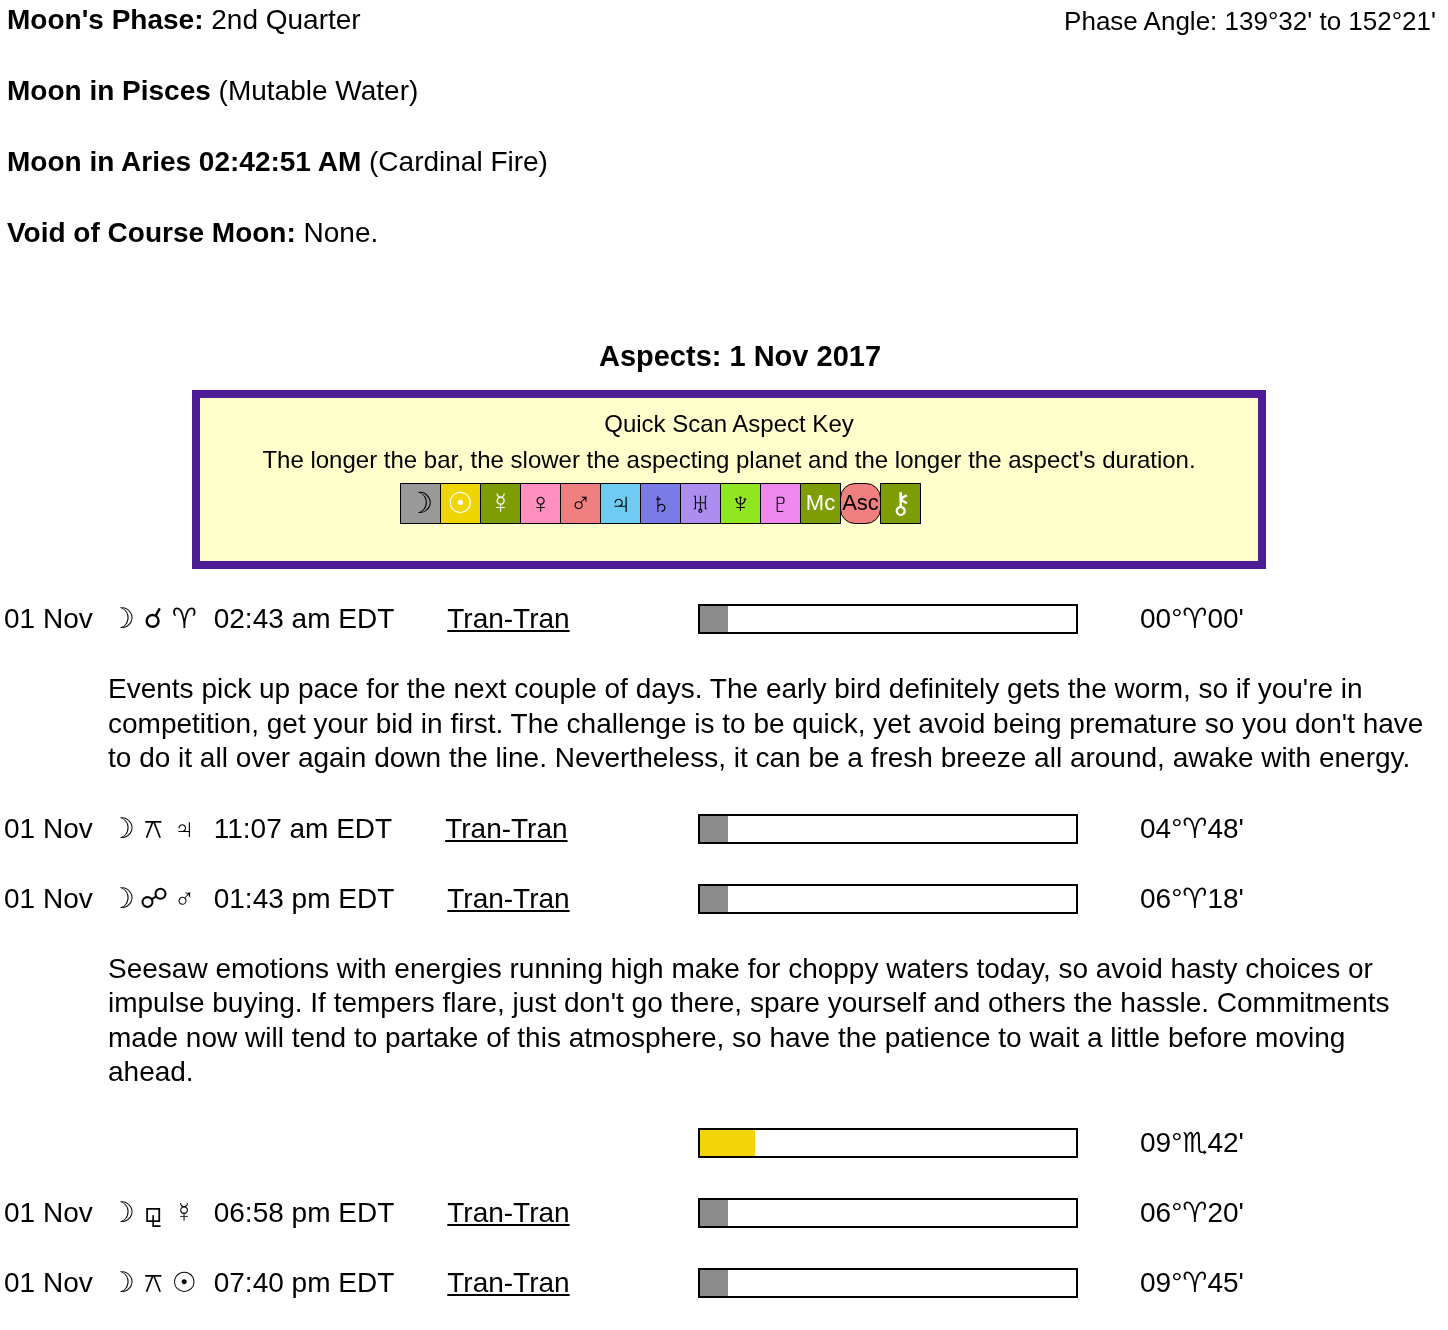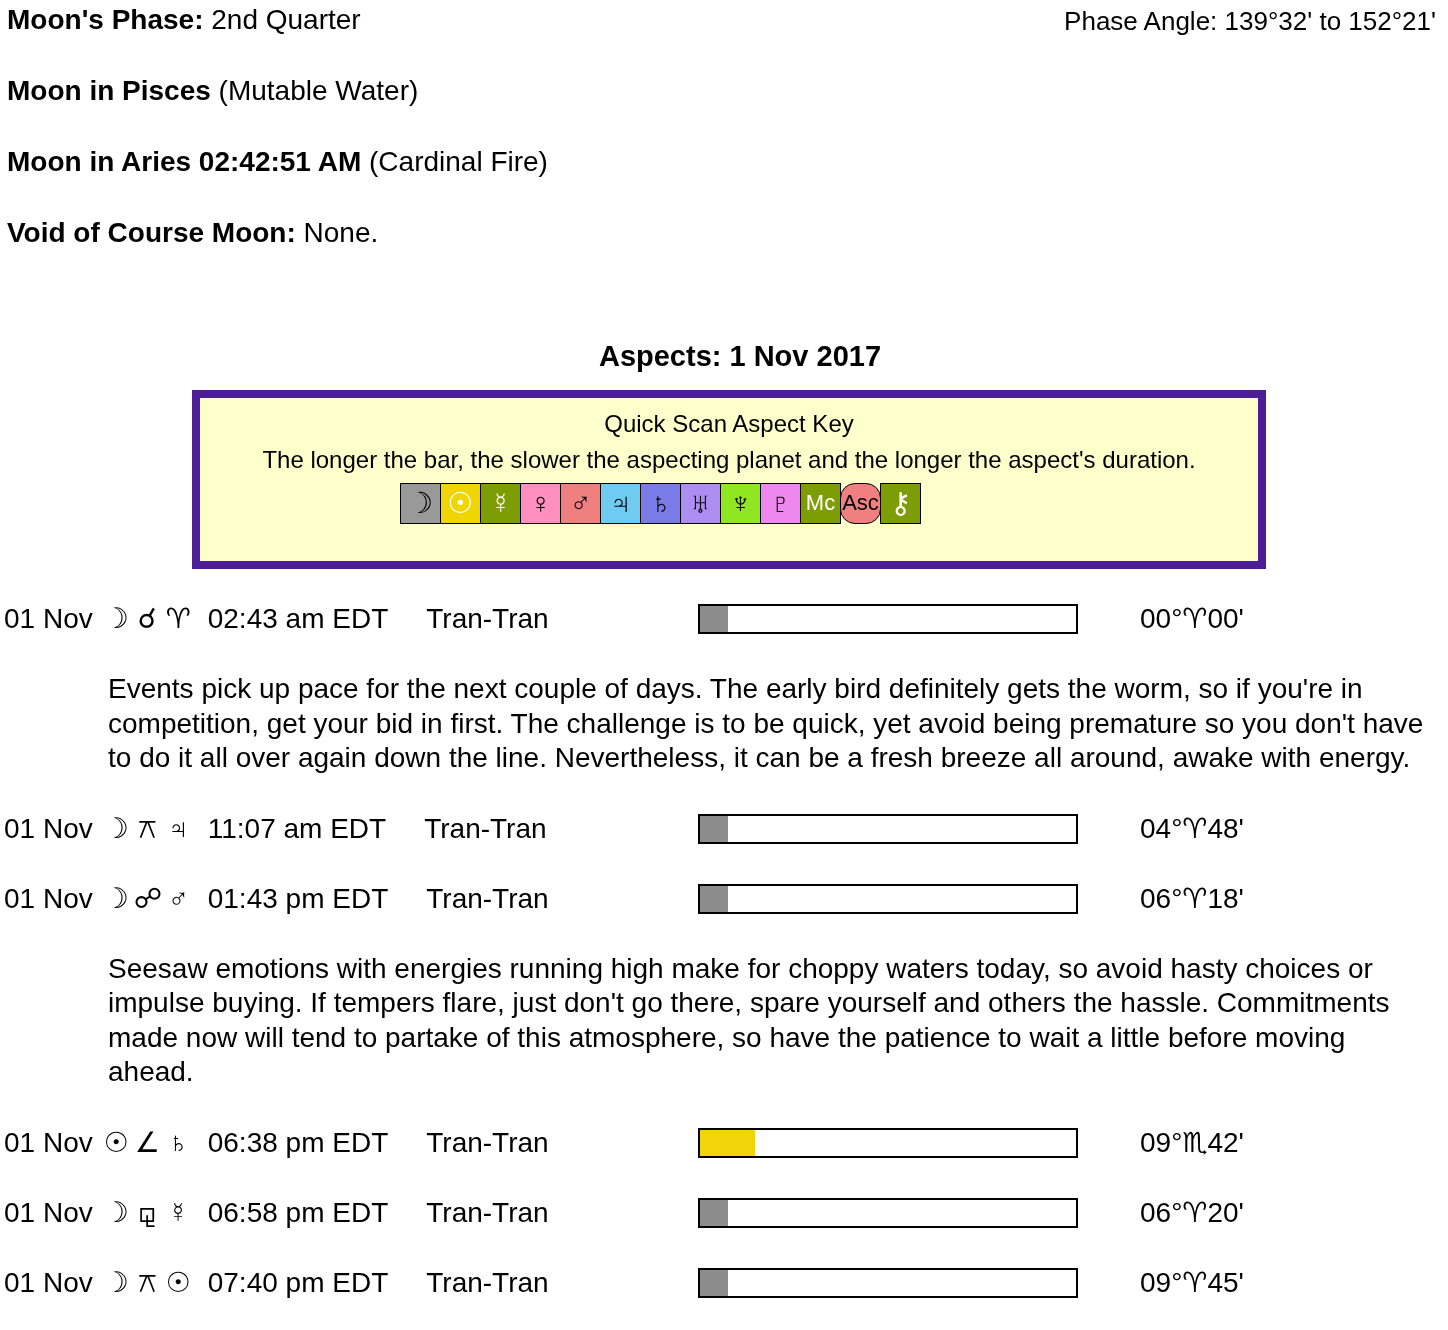--- a/index.html
+++ b/index.html
@@ -23,24 +23,24 @@
   .key-subtitle{text-align:center;font-size:24px;line-height:28px;margin-bottom:9px;}
   .key-strip{display:flex;margin-left:200px;}
   .key-cell{width:39px;height:39px;border:1px solid #000;margin-right:-1px;
             text-align:center;line-height:38px;font-size:29px;}
   .key-cell-text{font-size:22px;font-weight:normal;}
 
   
   .aspect-list{margin-top:33px;}
   .aspect-line{position:relative;height:40px;font-size:28px;line-height:34px;margin-bottom:30px;}
   .aspect-left{position:absolute;left:4px;top:0;white-space:nowrap;}
-  .aspect-date{margin-right:10px;text-align:center;}
+  .aspect-date{margin-right:16px;text-align:center;}
   .planet-glyph{display:inline-block;width:27px;text-align:center;margin-right:4px;}
   .aspect-time{margin-left:12px;}
-  .aspect-type{margin-left:38px;}
+  .aspect-type{margin-left:53px;text-decoration:underline;}
   .bar{position:absolute;left:698px;top:2px;width:376px;height:26px;border:2px solid #000;background:#FFFFFF;}
   .bar-fill{height:26px;width:0;}
   .aspect-degree{position:absolute;left:1140px;top:0;}
   .aspect-desc{margin:2px 0 36px 108px;width:1327px;font-size:28px;line-height:34.5px;}
 </style>
 </head>
 <body>
 
 <div class="page">
 
@@ -107,21 +107,20 @@
       </div>
       <div class="aspect-line">
         <span class="aspect-left"><span class="aspect-date">01 Nov</span><span class="planet-glyph">☽</span><span class="planet-glyph">☍</span><span class="planet-glyph">♂</span><span class="aspect-time">01:43 pm EDT</span><span class="aspect-type">Tran-Tran</span></span>
         <div class="bar">
           <div class="bar-fill" style="width: 28px; background: rgb(140, 140, 140);"></div>
         </div>
         <span class="aspect-degree">06°♈18'</span>
       </div>
       <div class="aspect-desc">Seesaw emotions with energies running high make for choppy waters today, so avoid hasty choices or impulse buying. If tempers flare, just don't go there, spare yourself and others the hassle. Commitments made now will tend to partake of this atmosphere, so have the patience to wait a little before moving ahead.</div>
       <div class="aspect-line">
-        <span class="aspect-left"><span class="aspect-date">01 Nov</span><span class="planet-glyph">☉</span><span class="planet-glyph">∠</span><span class="planet-glyph">♄</span><span class="aspect-time">06:38 pm EDT</span><span class="aspect-type">Tran-Tran</span></span>
         <div class="bar">
           <div class="bar-fill" style="width: 55px; background: rgb(242, 212, 11);"></div>
         </div>
         <span class="aspect-degree">09°♏42'</span>
       </div>
       <div class="aspect-line">
         <span class="aspect-left"><span class="aspect-date">01 Nov</span><span class="planet-glyph">☽</span><span class="planet-glyph">⚼</span><span class="planet-glyph">☿</span><span class="aspect-time">06:58 pm EDT</span><span class="aspect-type">Tran-Tran</span></span>
         <div class="bar">
           <div class="bar-fill" style="width: 28px; background: rgb(140, 140, 140);"></div>
         </div>

